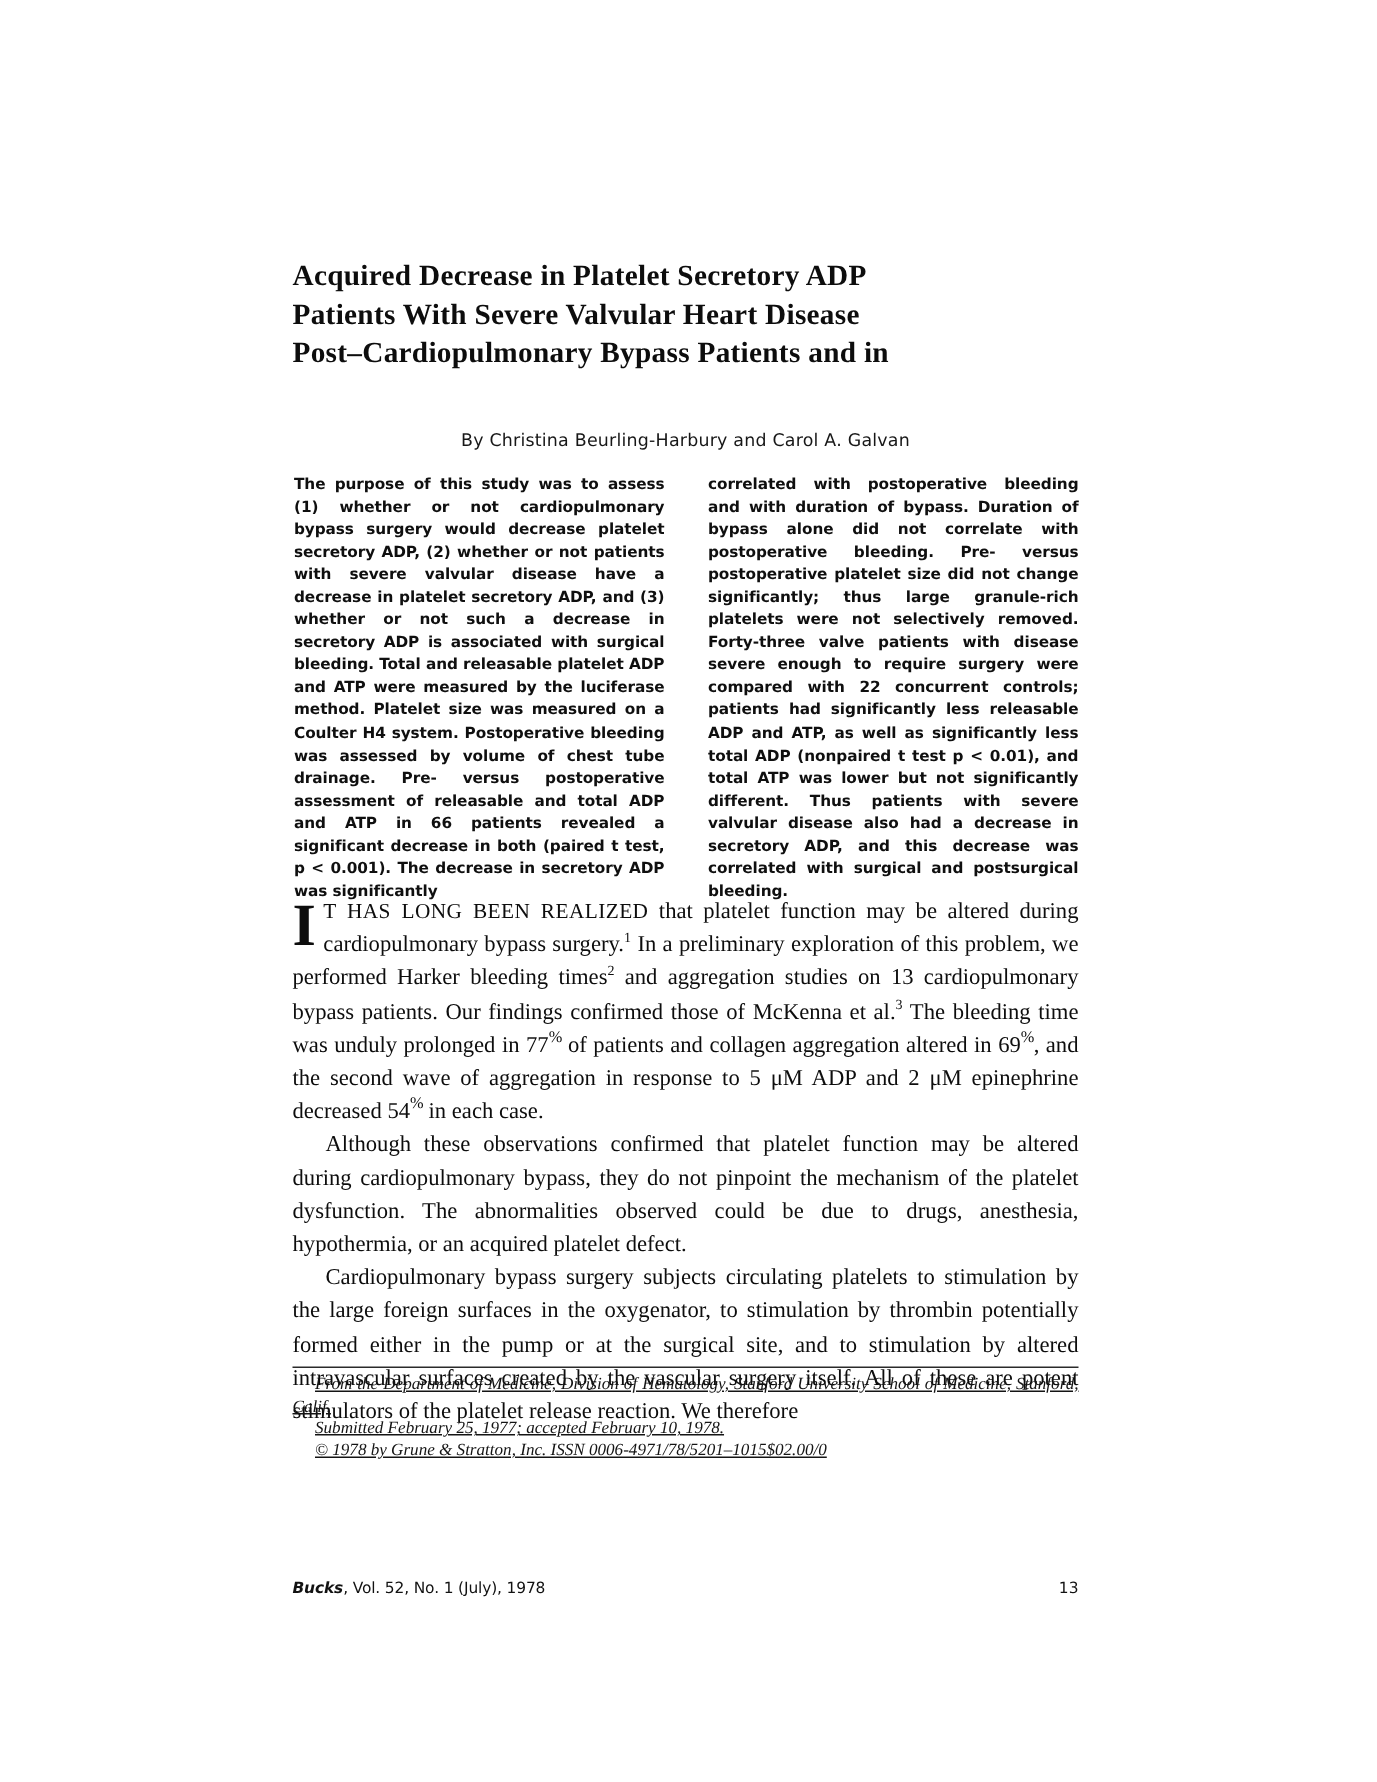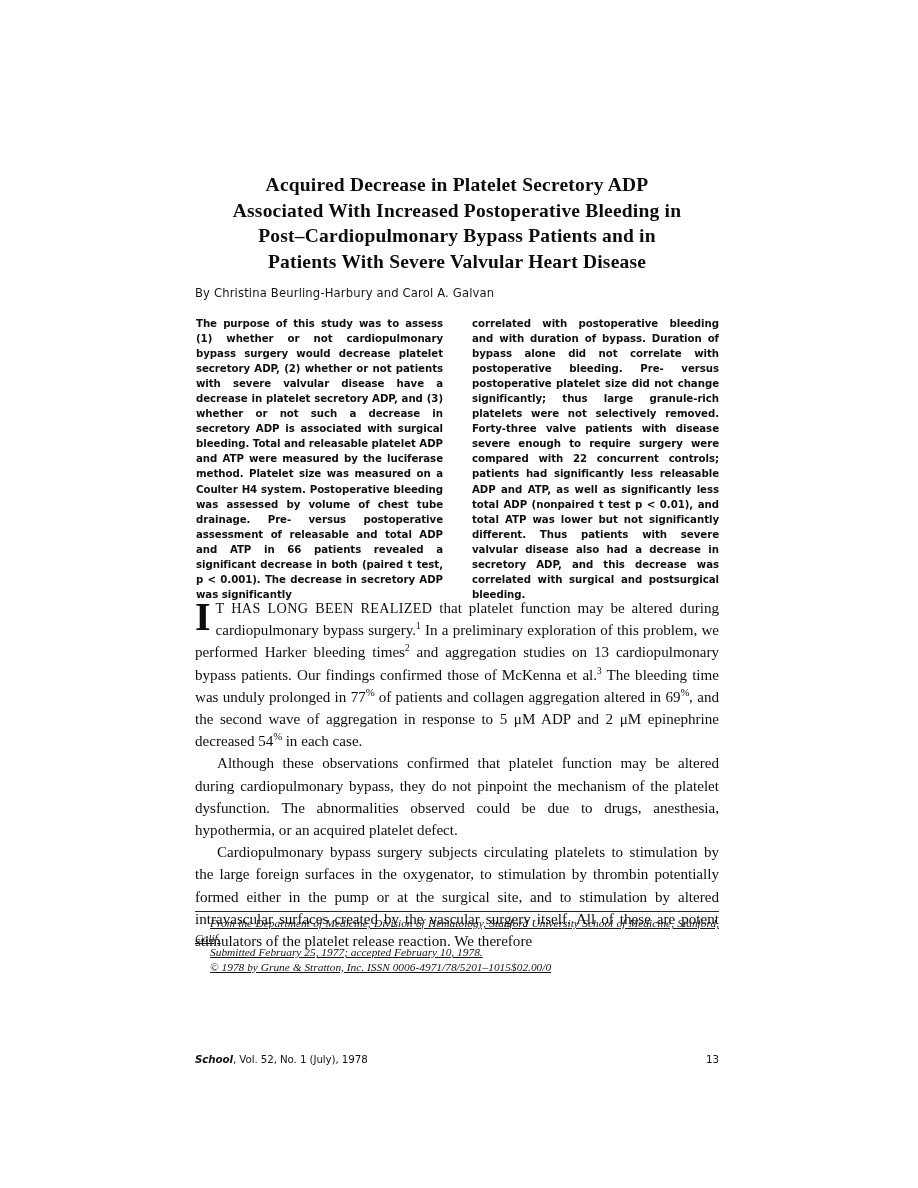--- a/index.html
+++ b/index.html
@@ -24,36 +24,37 @@
     height: 1188px;
     background: #fff;
   }
 
   
   .title-block {
     position: absolute;
     left: 195px;
     top: 172px;
     width: 524px;
-    text-align: center;
+    text-align: left;
   }
   .title-line {
     font-family: "Liberation Serif", "DejaVu Serif", serif;
     font-weight: bold;
     font-size: 19.5px;
     line-height: 25.5px;
     letter-spacing: 0.2px;
     color: #0d0d0d;
   }
 
   .byline {
     position: absolute;
     left: 195px;
     top: 286px;
     width: 524px;
+    text-align: center;
     font-family: "DejaVu Sans", "Liberation Sans", sans-serif;
     font-size: 11.6px;
     letter-spacing: 0.15px;
     color: #171717;
   }
 
   
   .abstract {
     position: absolute;
     left: 196px;
@@ -165,23 +166,22 @@
   .footer-left { letter-spacing: -0.1px; }
   .footer-right { letter-spacing: 0px; }
 </style>
 </head>
 <body>
 
 <div class="page">
 
   <div class="title-block">
     <div class="title-line">Acquired Decrease in Platelet Secretory ADP</div>
-    <div class="title-line">Associated With Increased Postoperative Bleeding in</div>
+    <div class="title-line">Patients With Severe Valvular Heart Disease</div>
     <div class="title-line">Post–Cardiopulmonary Bypass Patients and in</div>
-    <div class="title-line">Patients With Severe Valvular Heart Disease</div>
   </div>
 
   <div class="byline">By Christina Beurling-Harbury and Carol A. Galvan</div>
 
   <div class="abstract">
     <div class="abstract-col">
       <p>The purpose of this study was to assess (1) whether or not cardiopulmonary bypass surgery would decrease platelet secretory ADP, (2) whether or not patients with severe valvular disease have a decrease in platelet secretory ADP, and (3) whether or not such a decrease in secretory ADP is associated with surgical bleeding. Total and releasable platelet ADP and ATP were measured by the luciferase method. Platelet size was measured on a Coulter H4 system. Postoperative bleeding was assessed by volume of chest tube drainage. Pre- versus postoperative assessment of releasable and total ADP and ATP in 66 patients revealed a significant decrease in both (paired t test, p &lt; 0.001). The decrease in secretory ADP was significantly</p>
     </div>
     <div class="abstract-col">
       <p>correlated with postoperative bleeding and with duration of bypass. Duration of bypass alone did not correlate with postoperative bleeding. Pre- versus postoperative platelet size did not change significantly; thus large granule-rich platelets were not selectively removed. Forty-three valve patients with disease severe enough to require surgery were compared with 22 concurrent controls; patients had significantly less releasable ADP and ATP, as well as significantly less total ADP (nonpaired t test p &lt; 0.01), and total ATP was lower but not significantly different. Thus patients with severe valvular disease also had a decrease in secretory ADP, and this decrease was correlated with surgical and postsurgical bleeding.</p>
@@ -196,17 +196,17 @@
 
   <div class="footnote-rule"></div>
 
   <div class="footnotes">
     <p>From the Department of Medicine, Division of Hematology, Stanford University School of Medicine, Stanford, Calif.</p>
     <p>Submitted February 25, 1977; accepted February 10, 1978.</p>
     <p>© 1978 by Grune &amp; Stratton, Inc. ISSN 0006-4971/78/5201–1015$02.00/0</p>
   </div>
 
   <div class="footer">
-    <div class="footer-left"><span class="jrnl">School</span><span>, Vol. 52, No. 1 (July), 1978</span></div>
+    <div class="footer-left"><span class="jrnl">Bucks</span><span>, Vol. 52, No. 1 (July), 1978</span></div>
     <div class="footer-right">13</div>
   </div>
 
 </div>
 
 </body></html>

